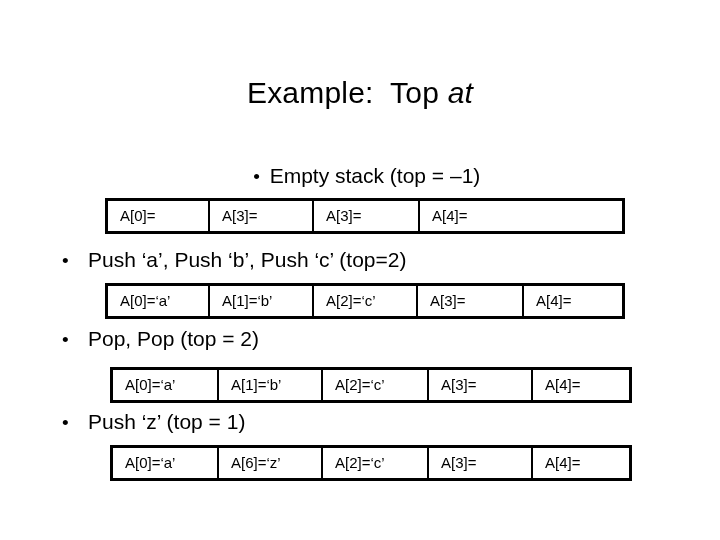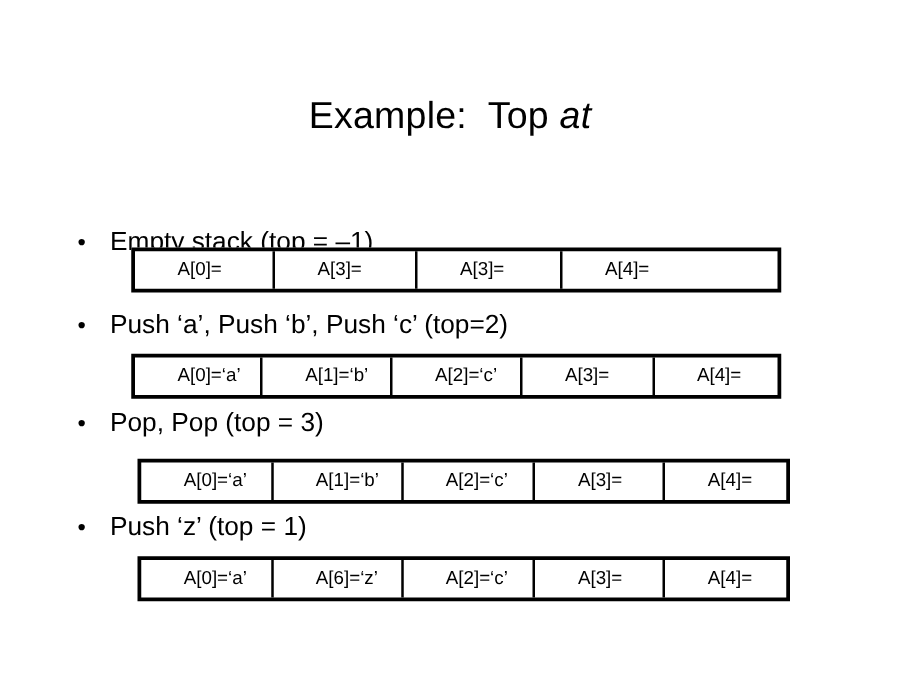--- a/index.html
+++ b/index.html
@@ -52,46 +52,45 @@
     display: inline-block;
     width: 26px;
     font-size: 19px;
     vertical-align: baseline;
   }
   .bullet .btext {
     display: inline-block;
     vertical-align: baseline;
   }
 
-  .bullet-1 { top: 180px; }
+  .bullet-1 { top: 162px; text-align: center; }
   .bullet-2 { top: 246px; }
   .bullet-3 { top: 325px; }
   .bullet-4 { top: 408px; }
 
   
   .stack-table {
     position: absolute;
     border: 3px solid #000000;
     box-sizing: border-box;
     height: 36px;
     display: flex;
     background: #ffffff;
   }
   .stack-cell {
     box-sizing: border-box;
     border-right: 2px solid #000000;
     height: 100%;
     display: flex;
     align-items: center;
-    padding-left: 24px;
+    padding-left: 12px;
     font-size: 15px;
     line-height: 16px;
     white-space: nowrap;
     overflow: hidden;
-    margin-left: 10px;
   }
   .stack-cell:last-child {
     border-right: none;
   }
 
   
   .table-1 { left: 105px; top: 198px; width: 520px; }
   .table-1 .c0 { width: 102px; }
   .table-1 .c1 { width: 104px; }
   .table-1 .c2 { width: 104px; }
@@ -146,21 +145,21 @@
 
   <div class="stack-table table-2">
     <div class="stack-cell c0">A[0]=‘a’</div>
     <div class="stack-cell c1">A[1]=‘b’</div>
     <div class="stack-cell c2">A[2]=‘c’</div>
     <div class="stack-cell c3">A[3]=</div>
     <div class="stack-cell c4">A[4]=</div>
   </div>
 
   <div class="bullet bullet-3">
-    <span class="dot">•</span><span class="btext">Pop, Pop (top = 3)</span>
+    <span class="dot">•</span><span class="btext">Pop, Pop (top = 2)</span>
   </div>
 
   <div class="stack-table table-3">
     <div class="stack-cell c0">A[0]=‘a’</div>
     <div class="stack-cell c1">A[1]=‘b’</div>
     <div class="stack-cell c2">A[2]=‘c’</div>
     <div class="stack-cell c3">A[3]=</div>
     <div class="stack-cell c4">A[4]=</div>
   </div>
 

